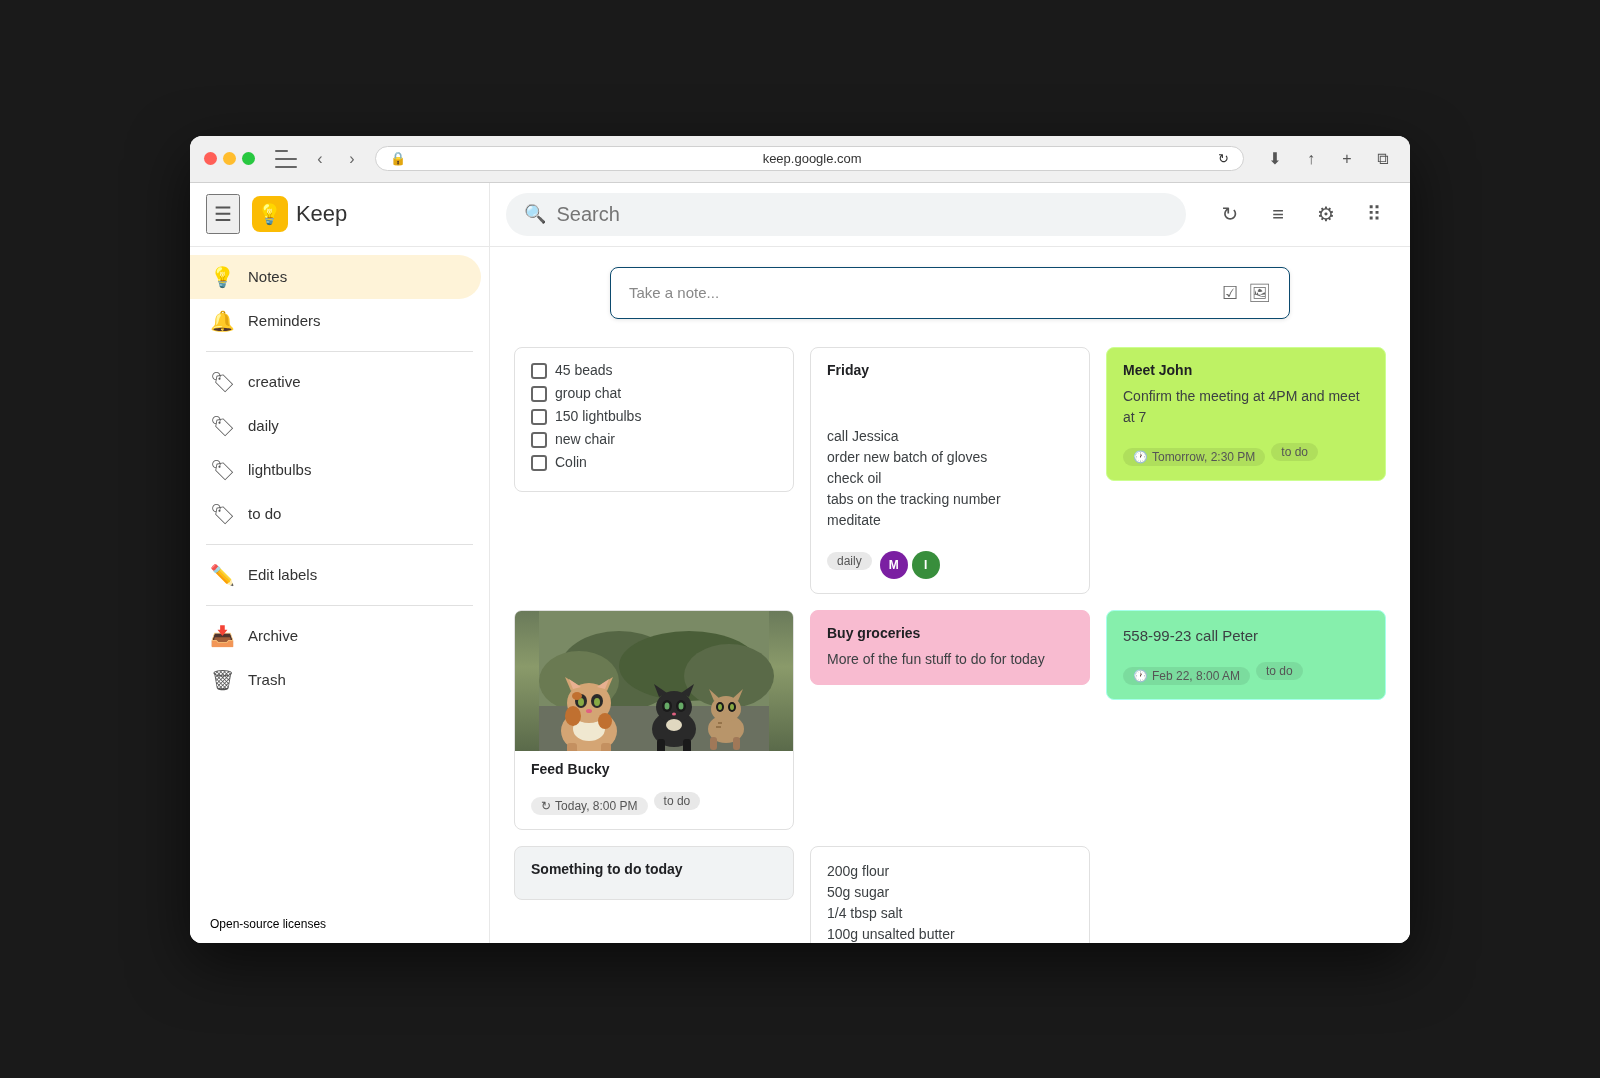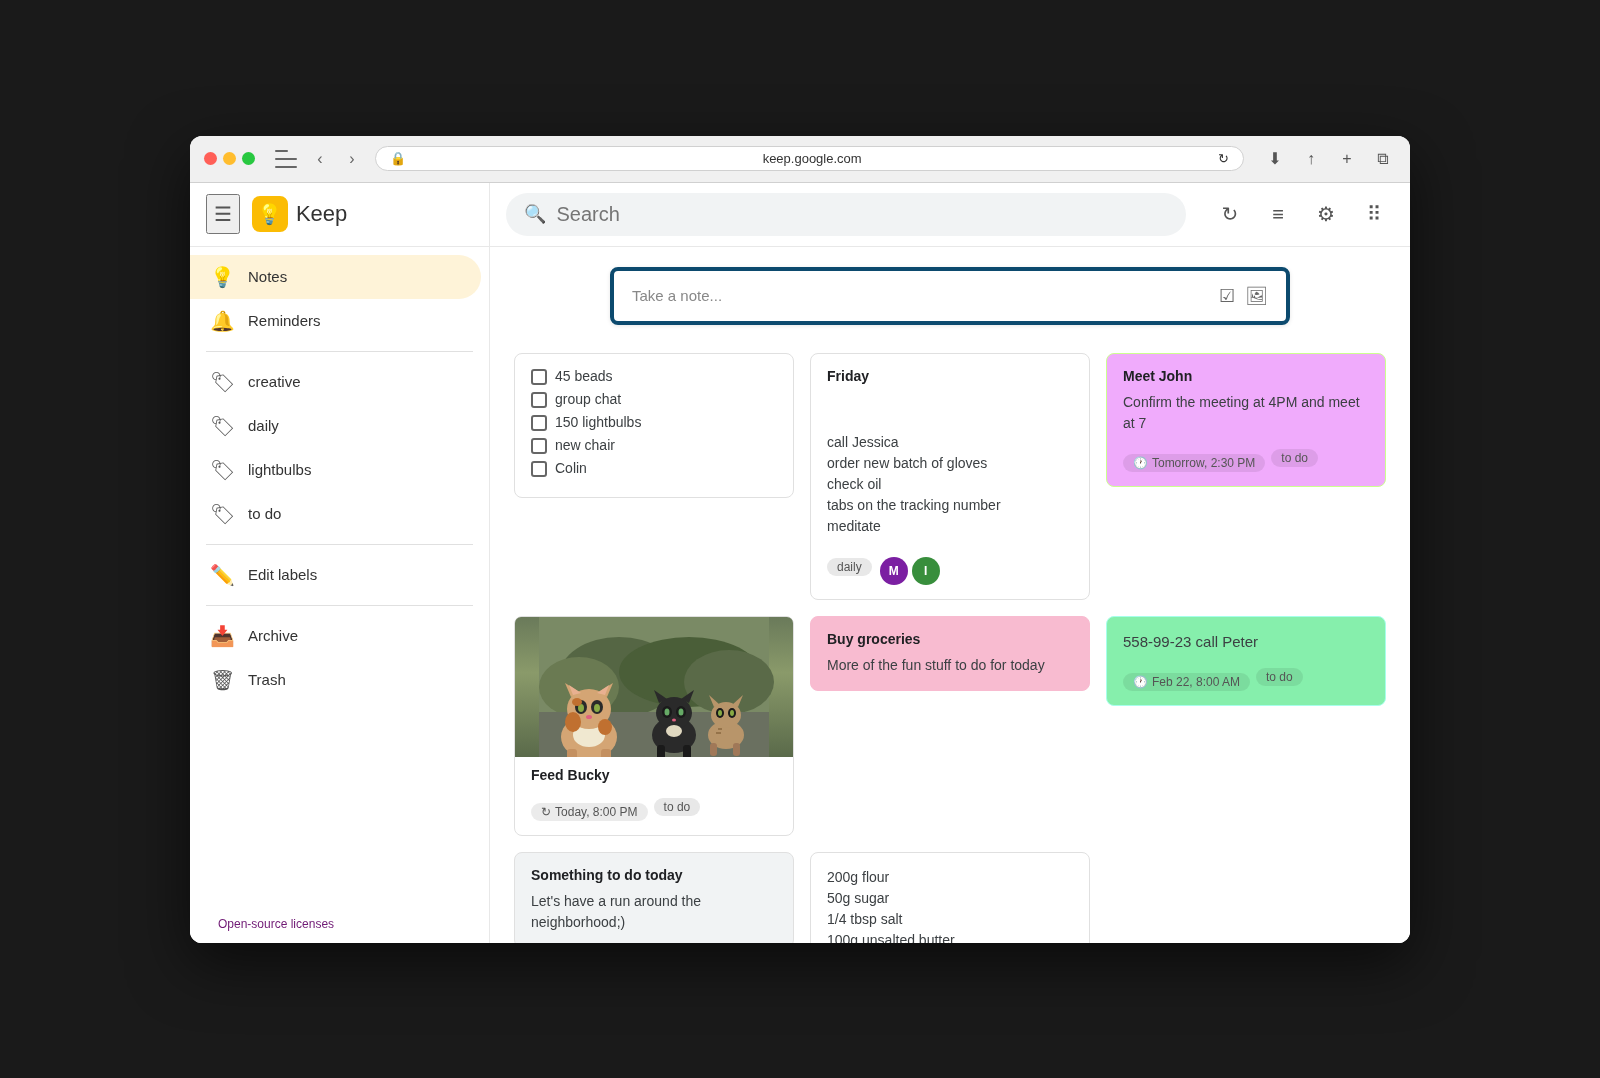--- a/index.html
+++ b/index.html
@@ -69,21 +69,21 @@
       border-radius: 0 30px 30px 0;
       margin-right: 8px;
       font-size: 15px;
       color: #333;
       transition: background 0.15s;
     }
     .sidebar-item.active { background: #fef3d8; font-weight: 500; }
     .sidebar-icon { font-size: 20px; color: #555; width: 24px; text-align: center; }
     .sidebar-item.active .sidebar-icon { color: #333; }
     .sidebar-divider { height: 1px; background: #e0e0e0; margin: 8px 16px; }
-    .sidebar-footer { margin-top: auto; padding: 12px 28px; font-size: 12px; color: #701a75; }
+    .sidebar-footer { margin-top: auto; padding: 12px 20px; font-size: 12px; color: #000000; }
 
     
     .header {
       height: 64px;
       border-bottom: 1px solid #e8e8e8;
       display: flex;
       align-items: center;
       padding: 0 16px;
       gap: 12px;
       position: sticky;
@@ -123,21 +123,21 @@
       flex: 1;
       overflow-y: auto;
       padding: 20px 24px;
       background: #fff;
     }
 
     
     .note-input-area {
       max-width: 680px;
       margin: 0 auto 28px auto;
-      border: 4px solid #0c4a6e;
+      border: 1px solid #0c4a6e;
       border-radius: 8px;
       padding: 14px 18px;
       display: flex;
       align-items: center;
       box-shadow: 0 1px 4px rgba(0,0,0,0.1);
     }
     .note-input-placeholder { color: #888; font-size: 15px; flex: 1; }
     .note-input-icons { display: flex; gap: 10px; }
     .note-input-icon { font-size: 18px; color: #666; cursor: pointer; }
 
@@ -151,21 +151,21 @@
 
     
     .note-card {
       border: 1px solid #e0e0e0;
       border-radius: 8px;
       padding: 14px 16px;
       cursor: pointer;
       position: relative;
       transition: box-shadow 0.15s;
     }
-    .note-card.green { background: #f0abfc; border-color: #ccff90; }
+    .note-card.green { background: #bef264; border-color: #ccff90; }
     .note-card.cyan { background: #86efac; border-color: #a7ffeb; }
     .note-card.pink { background: #f8bbd0; border-color: #f8bbd0; }
     .note-card.gray { background: #f1f3f4; border-color: #e0e0e0; }
     .note-title { font-size: 14px; font-weight: 600; color: #202124; margin-bottom: 8px; }
     .note-body { font-size: 14px; color: #3c4043; line-height: 1.5; }
     .note-checkbox-list { list-style: none; }
     .note-checkbox-list li { display: flex; align-items: flex-start; gap: 8px; margin-bottom: 6px; font-size: 14px; color: #3c4043; }
     .note-checkbox { width: 16px; height: 16px; border: 2px solid #666; border-radius: 3px; flex-shrink: 0; margin-top: 1px; }
     .note-tag { background: #e8e8e8; border-radius: 12px; padding: 2px 10px; font-size: 12px; color: #555; }
     .note-avatars { display: flex; gap: 4px; margin-top: 8px; }
@@ -466,21 +466,20 @@
               <span class="reminder-tag">
                 <span>🕐</span>
                 <span>Feb 22, 8:00 AM</span>
               </span>
               <span class="note-tag" style="background:rgba(0,0,0,0.08);">to do</span>
             </div>
           </div>
 
           <div class="note-card gray">
             <div class="note-title">Something to do today</div>
-            <div class="note-body">Let's have a run around the neighborhood;)</div>
           </div>
 
           <div class="note-card" style="grid-column: span 1;">
             <div class="note-body" style="white-space: pre-line;">200g flour
 50g sugar
 1/4 tbsp salt
 100g unsalted butter
 4 egg yolks
 2 egg whites
 

